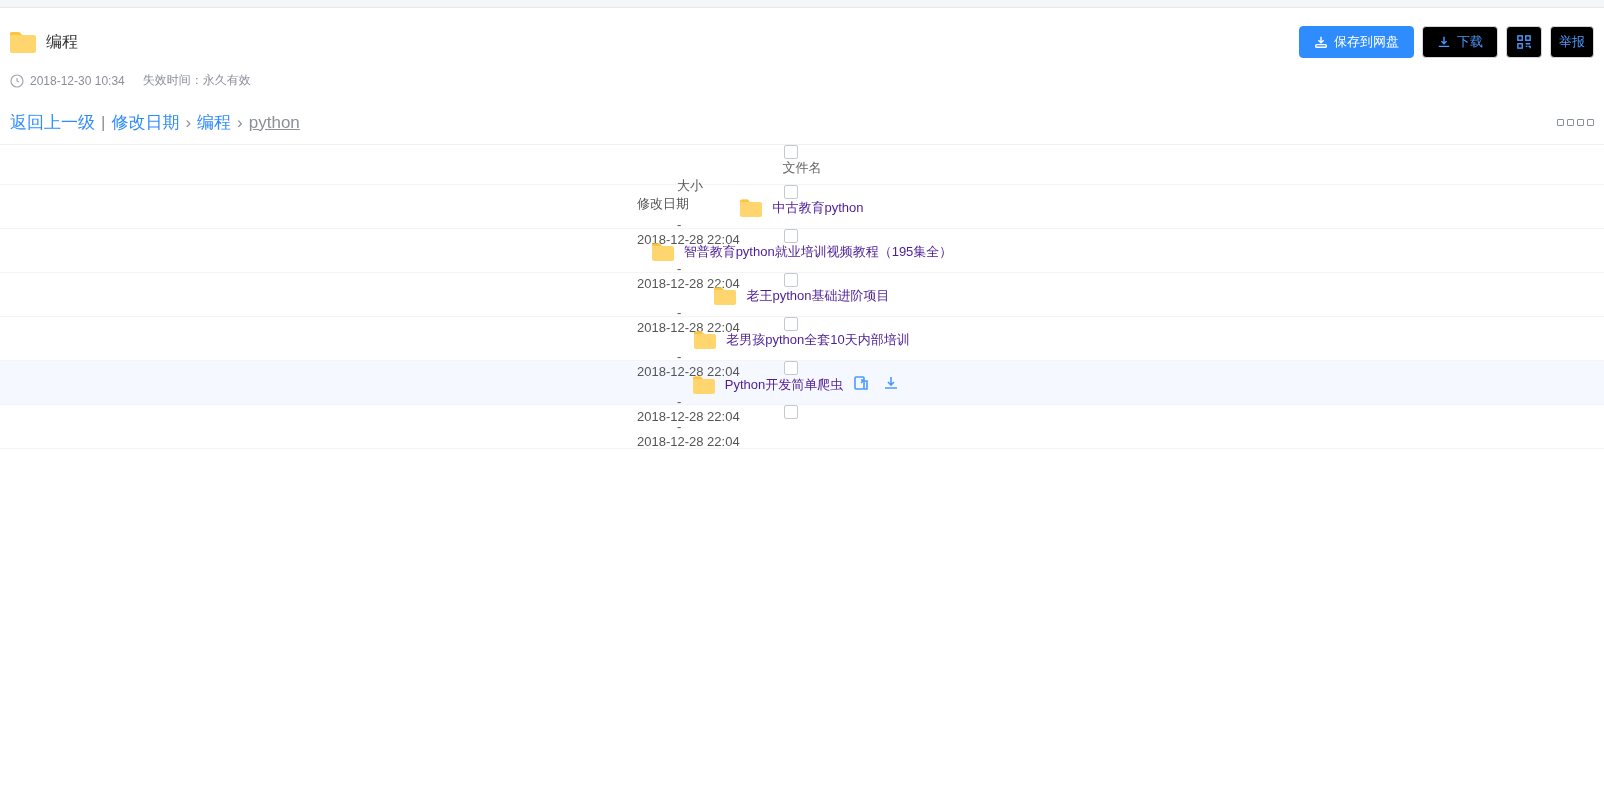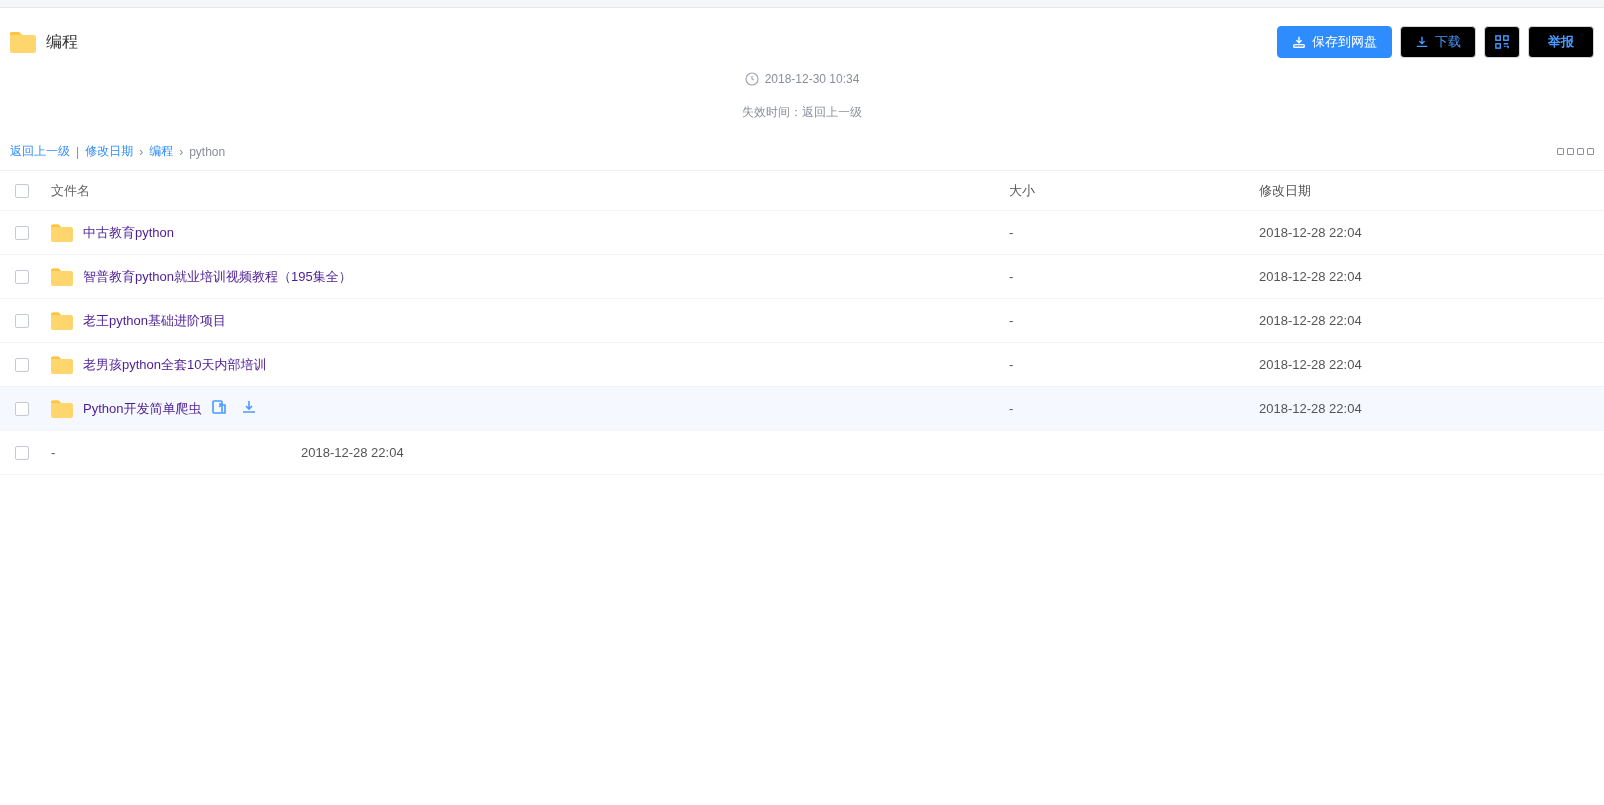--- a/index.html
+++ b/index.html
@@ -12,35 +12,35 @@
 .title-wrap { display:flex; align-items:center; gap:10px; }
 .folder-icon-large { width:26px; height:22px; position:relative; }
 .folder-icon-large svg { width:26px; height:22px; }
 .page-title { font-size:16px; color:#333; }
 
 .actions { display:flex; gap:8px; align-items:center; }
 .btn { display:inline-flex; align-items:center; gap:6px; height:32px; padding:0 14px; border-radius:4px; border:1px solid #d2d6db; background:#000000; color:#4a9aff; cursor:pointer; font-size:13px; }
 .btn-primary { background:#2f8cff; border-color:#2f8cff; color:#fff; }
 .btn .ico { width:14px; height:14px; display:inline-flex; }
 .btn-qr { width:36px; padding:0; justify-content:center; }
-.btn-report { padding:0 19px;font-weight:bold; }
-
-.meta-row { display:flex; align-items:center; gap:18px; margin-top:14px; color:#8a8f99; font-size:12px;flex-direction:column; }
+.btn-report { padding:0 8px; }
+
+.meta-row { display:flex; align-items:center; gap:18px; margin-top:14px; color:#8a8f99; font-size:12px; }
 .meta-datetime { display:flex; align-items:center; gap:6px; }
 .clock { width:14px; height:14px; }
 
-.crumbs { display:flex; align-items:center; gap:4px; margin-top:22px; font-size:12px; }
+.crumbs { display:flex; align-items:center; gap:4px; margin-top:22px; font-size:17px; }
 .crumbs a { color:#2f8cff; text-decoration:none; cursor:pointer; }
 .crumbs .sep { color:#8a8f99; padding:0 2px; }
-.crumbs .cur { color:#8a8f99; }
+.crumbs .cur { color:#8a8f99;text-decoration:underline; }
 .view-toggle { margin-left:auto; display:flex; gap:3px; }
 .view-toggle span { width:7px; height:7px; border:1.5px solid #8a8f99; border-radius:1px; }
 
 .file-table { margin-top:10px; border-top:1px solid #eef0f3; }
-.thead, .trow { display:flex; align-items:center; padding:0 15px; border-bottom:1px solid #f2f4f6; }
+.thead, .trow { display:flex; align-items:center; padding:0 6px; border-bottom:1px solid #f2f4f6;flex-direction:column; }
 .thead { height:40px; color:#666; background:#fff; }
 .trow { height:44px; }
 .trow.hovered { background:#f5f8fe; }
 .col-check { width:36px; display:flex; align-items:center; }
 .col-name { flex:1; display:flex; align-items:center; gap:10px; }
 .col-size { width:250px; color:#555; }
 .col-date { width:330px; color:#555; }
 .folder-small { width:22px; height:18px; }
 .fname { color:#4c1d95; }
 .row-actions { display:flex; align-items:center; gap:14px; padding-right:12px; color:#2f8cff; }
@@ -103,21 +103,21 @@
     <div class="meta-row">
       <div class="meta-datetime">
         <span class="clock">
           <svg viewBox="0 0 14 14" fill="none" stroke="#a2a8b2" stroke-width="1.2">
               <circle cx="7" cy="7" r="6"></circle>
               <path d="M7 4v3l2 1"></path>
             </svg>
         </span>
         <span>2018-12-30 10:34</span>
       </div>
-      <span>失效时间：返回上一级</span>
+      <span>失效时间：永久有效</span>
     </div>
 
     <div class="crumbs">
       <a>返回上一级</a>
       <span class="sep">|</span>
       <a>修改日期</a>
       <span class="sep">›</span>
       <a>编程</a>
       <span class="sep">›</span>
       <span class="cur">python</span>

